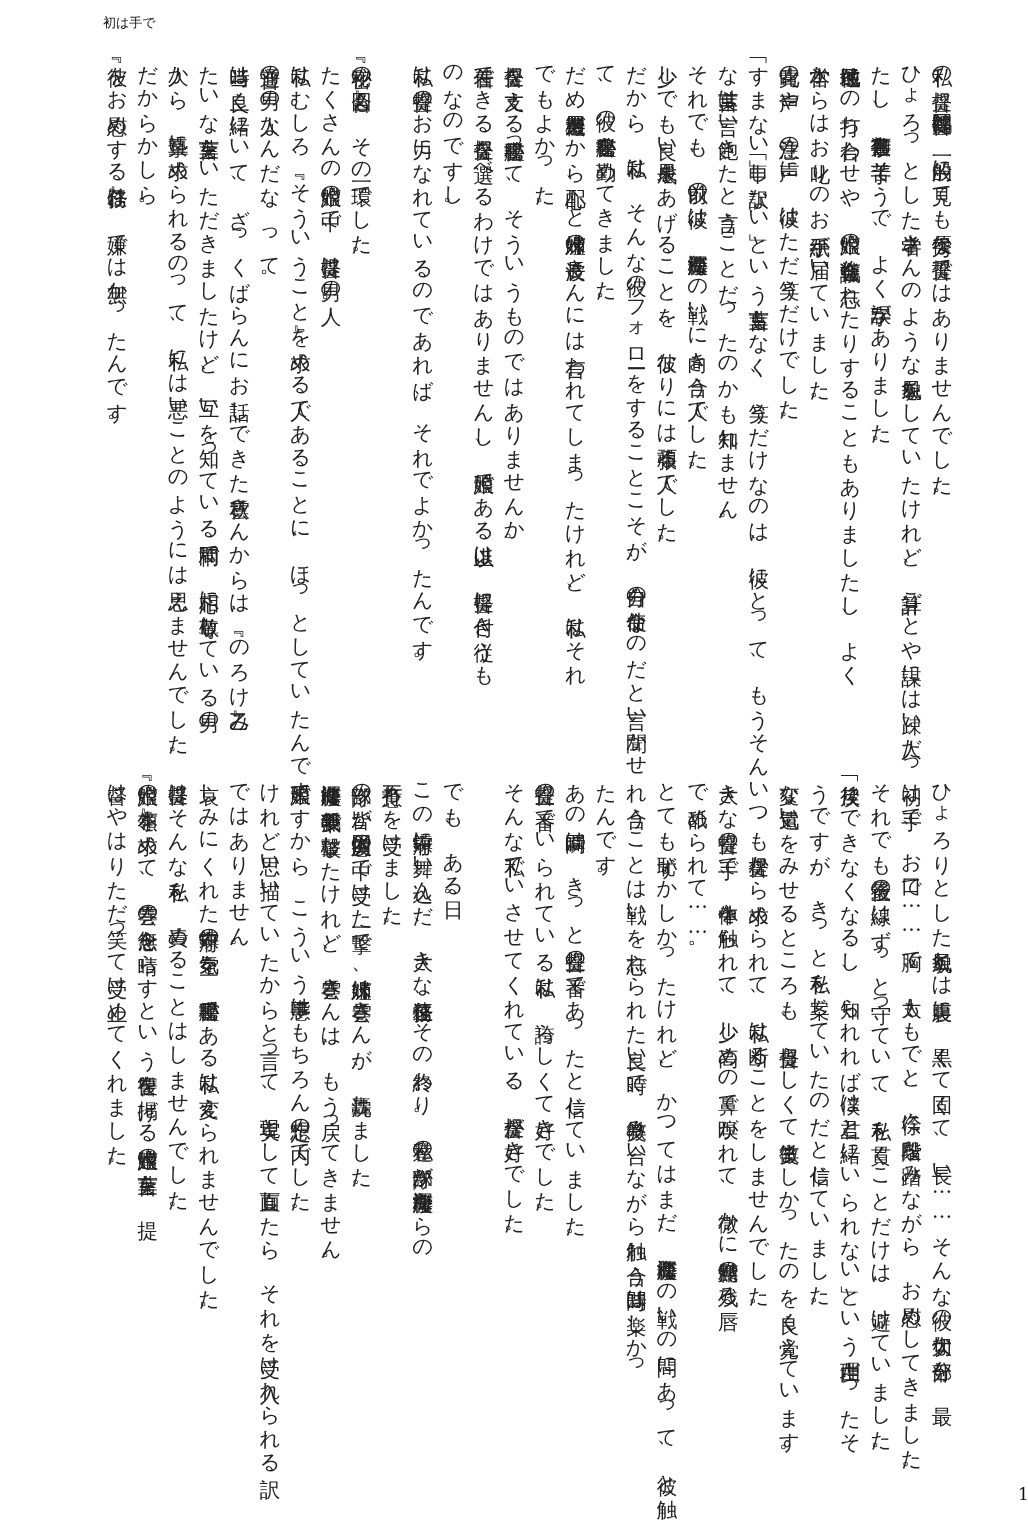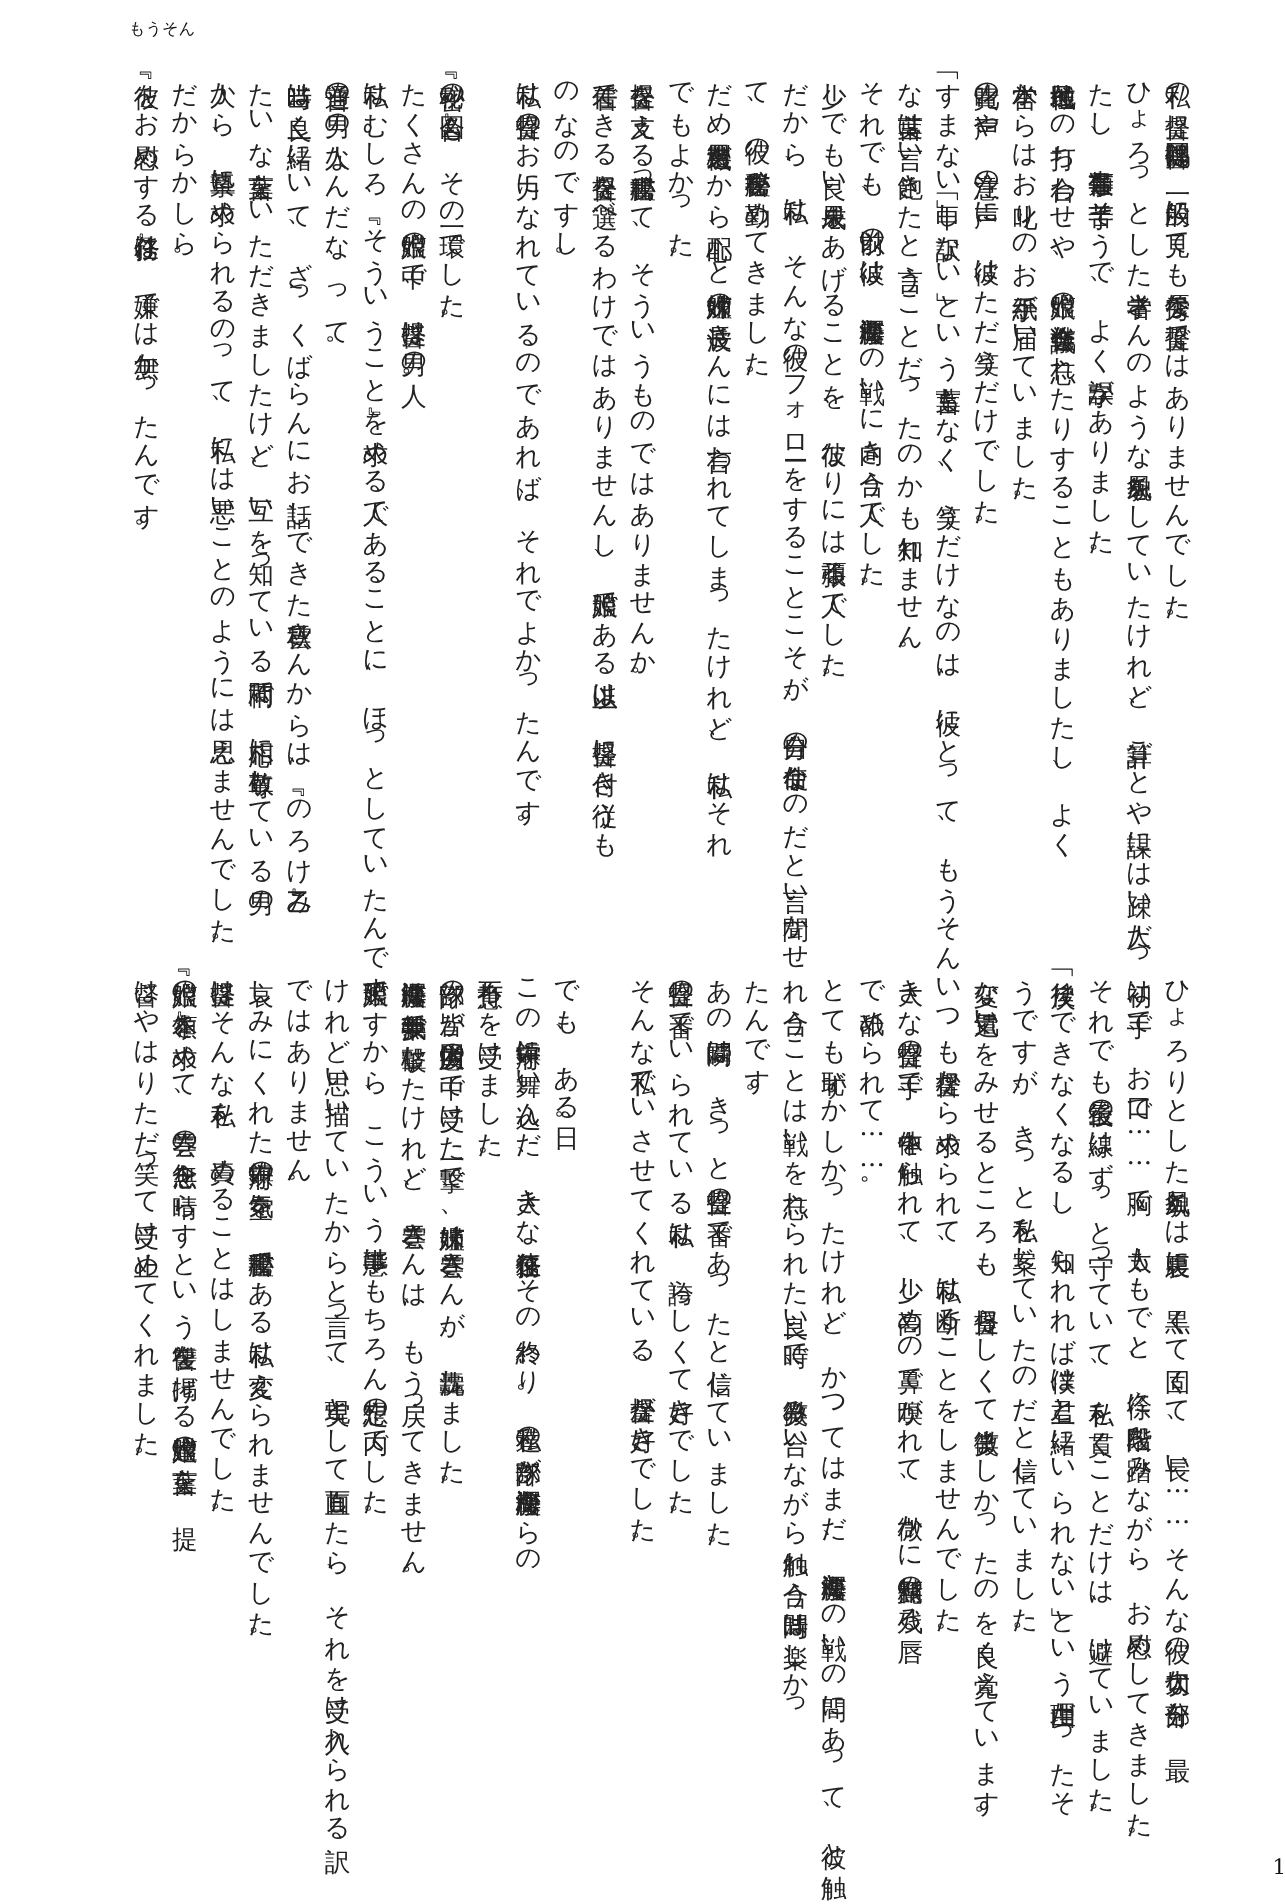--- a/index.html
+++ b/index.html
@@ -11,21 +11,21 @@
           font-size:20.5px; line-height:30.55px; letter-spacing:0.55px; }
   .tier-top { right:71px; top:51px; height:700px; width:860px; }
   .tier-bottom { right:71px; top:769px; height:700px; width:860px; }
   .line { display:block; white-space:nowrap; margin:0; }
   .blank { display:block; }
   .page-number { position:absolute; left:1018px; top:1484px; font-size:17px; color:#111; white-space:nowrap; }
 </style>
 </head>
 <body>
 
-<div class="running-header">もうそん</div>
+<div class="running-header">初は手で</div>
 
 <div class="tier tier-top">
   <span class="line">私の提督、鶴岡提督は、一般的に見ても優秀な提督ではありませんでした。</span>
   <span class="line">ひょろっとした学者さんのような風貌をしていたけれど、計算ごとや謀には疎い人だっ</span>
   <span class="line">たし、書類仕事も苦手そうで、よく誤字がありました。</span>
   <span class="line">地域住民との打ち合わせや、艦娘の作戦会議を忘れたりすることもありましたし、よく</span>
   <span class="line">本営からはお叱りのお手紙が届いていました。</span>
   <span class="line">叱責の声や、注意の声に、彼はただ笑うだけでした。</span>
   <span class="line">「すまない」「申し訳ない」という言葉もなく、笑うだけなのは、彼にとって、もうそん</span>
   <span class="line">な言葉は言い飽きたと言うことだったのかも知れません。</span>

